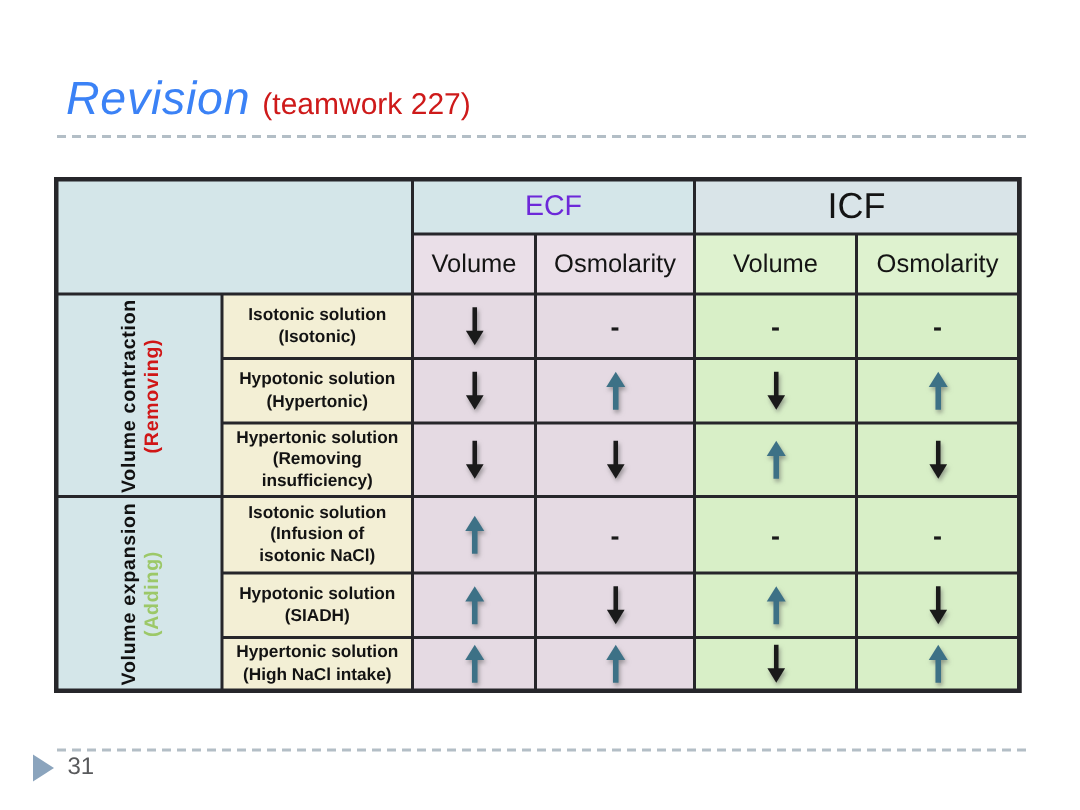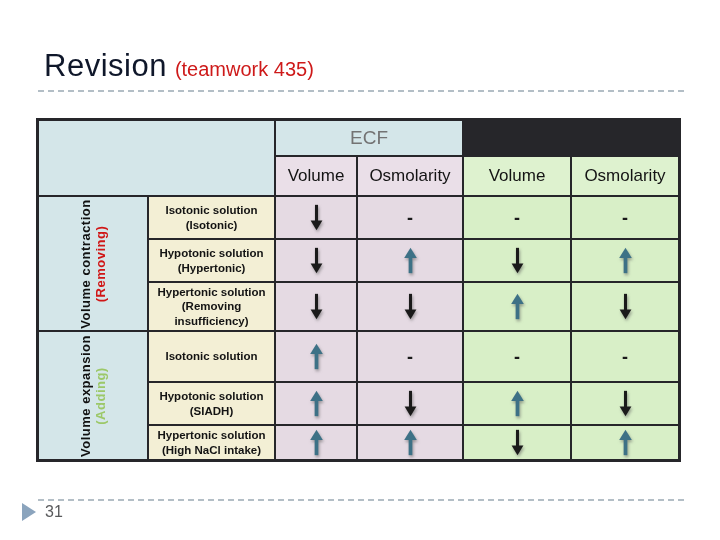--- a/index.html
+++ b/index.html
@@ -1,21 +1,21 @@
 <!DOCTYPE html>
 <html><head>
 <meta charset="utf-8">
 <style>
   html,body{margin:0;padding:0;background:#fff;}
   body{font-family:"Liberation Sans",sans-serif;}
   .slide{position:relative;width:720px;height:540px;background:#ffffff;overflow:hidden;}
 
   
   .title-wrap{position:absolute;left:44px;top:48px;display:flex;align-items:baseline;gap:8px;}
-  .title-main{font-size:31px;color:#0f172a;letter-spacing:.5px;}
+  .title-main{font-size:31px;color:#3b82f6;letter-spacing:.5px;font-style:italic;}
   .title-sub{font-size:20px;color:#ce1a1a;}
 
   .dash-rule{position:absolute;left:38px;width:646px;border-top:2px dashed #b3bec6;height:0;}
   .rule-top{top:90px;}
   .rule-bottom{top:499px;}
 
   
   .tbl{
     position:absolute;left:36px;top:118px;
     display:grid;
@@ -28,21 +28,21 @@
   .cell{display:flex;align-items:center;justify-content:center;text-align:center;position:relative;}
   .c-blue{background:#d4e6e9;}
   .c-blue-icf{background:#d9e4e8;}
   .c-pinkh{background:#eadfe8;}
   .c-pink{background:#e5dae3;}
   .c-greenh{background:#def2cf;}
   .c-green{background:#d8efc7;}
   .c-cream{background:#f3efd5;}
 
   .corner{grid-column:1/3;grid-row:1/3;}
-  .ecf-hdr{grid-column:3/5;grid-row:1;font-size:19px;color:#737373;}
+  .ecf-hdr{grid-column:3/5;grid-row:1;font-size:19px;color:#6d28d9;}
   .icf-hdr{grid-column:5/7;grid-row:1;font-size:24px;color:#141414;}
   .subhdr{grid-row:2;font-size:17px;color:#141414;}
 
   .rowgroup{grid-column:1;}
   .rg-contraction{grid-row:3/6;}
   .rg-expansion{grid-row:6/9;}
   .rot-inner{position:absolute;top:50%;left:50%;transform:translate(-50%,-50%) rotate(-90deg);white-space:nowrap;text-align:center;}
   .rot-line1{font-size:13px;font-weight:bold;color:#111;letter-spacing:.5px;}
   .rot-line2{font-size:13px;font-weight:bold;letter-spacing:.5px;}
 
@@ -55,29 +55,30 @@
   .bullet-tri{width:0;height:0;border-top:9px solid transparent;border-bottom:9px solid transparent;border-left:14px solid #8ba4bd;}
   .page-num{font-size:16px;color:#595a5c;}
 </style>
 </head>
 <body>
 
 <div class="slide">
 
   <div class="title-wrap">
     <span class="title-main">Revision</span>
-    <span class="title-sub">(teamwork 435)</span>
+    <span class="title-sub">(teamwork 227)</span>
   </div>
 
   <div class="dash-rule rule-top"></div>
 
   <div class="tbl" id="fluid-table">
     <div class="cell c-blue corner"></div>
 
     <div class="cell c-blue ecf-hdr">ECF</div>
+    <div class="cell c-blue-icf icf-hdr">ICF</div>
 
     <div class="cell c-pinkh subhdr" style="grid-column:3">Volume</div>
     <div class="cell c-pinkh subhdr" style="grid-column:4">Osmolarity</div>
     <div class="cell c-greenh subhdr" style="grid-column:5">Volume</div>
     <div class="cell c-greenh subhdr" style="grid-column:6">Osmolarity</div>
 
     <div class="cell c-blue rowgroup rg-contraction">
       <div class="rot-inner">
         <div class="rot-line1">Volume contraction</div>
         <div class="rot-line2" style="color:#d01616">(Removing)</div>
@@ -177,20 +178,21 @@
       <div class="cell c-green" style="grid-area: 5 / 6;">
         <span style="display: inline-flex;">
           <svg viewBox="0 0 20 32" width="17" height="27" class="arrow-svg">
             <rect x="8.2" y="1" width="3.6" height="20" fill="#1a1a1a"></rect>
             <polygon points="10,31 3,19.5 17,19.5" fill="#1a1a1a"></polygon>
           </svg>
         </span>
       </div>
       <div class="cell c-cream sol-cell" style="grid-area: 6 / 2;">
         <div>Isotonic solution</div>
+        <div>(Infusion of isotonic NaCl)</div>
       </div>
       <div class="cell c-pink" style="grid-area: 6 / 3;">
         <span style="display: inline-flex;">
           <svg viewBox="0 0 20 32" width="17" height="27" class="arrow-svg">
             <rect x="7.8" y="11" width="4.4" height="20" fill="#3d7186"></rect>
             <polygon points="10,1 2.5,13 17.5,13" fill="#3d7186"></polygon>
           </svg>
         </span>
       </div>
       <div class="cell c-pink" style="grid-area: 6 / 4;">

